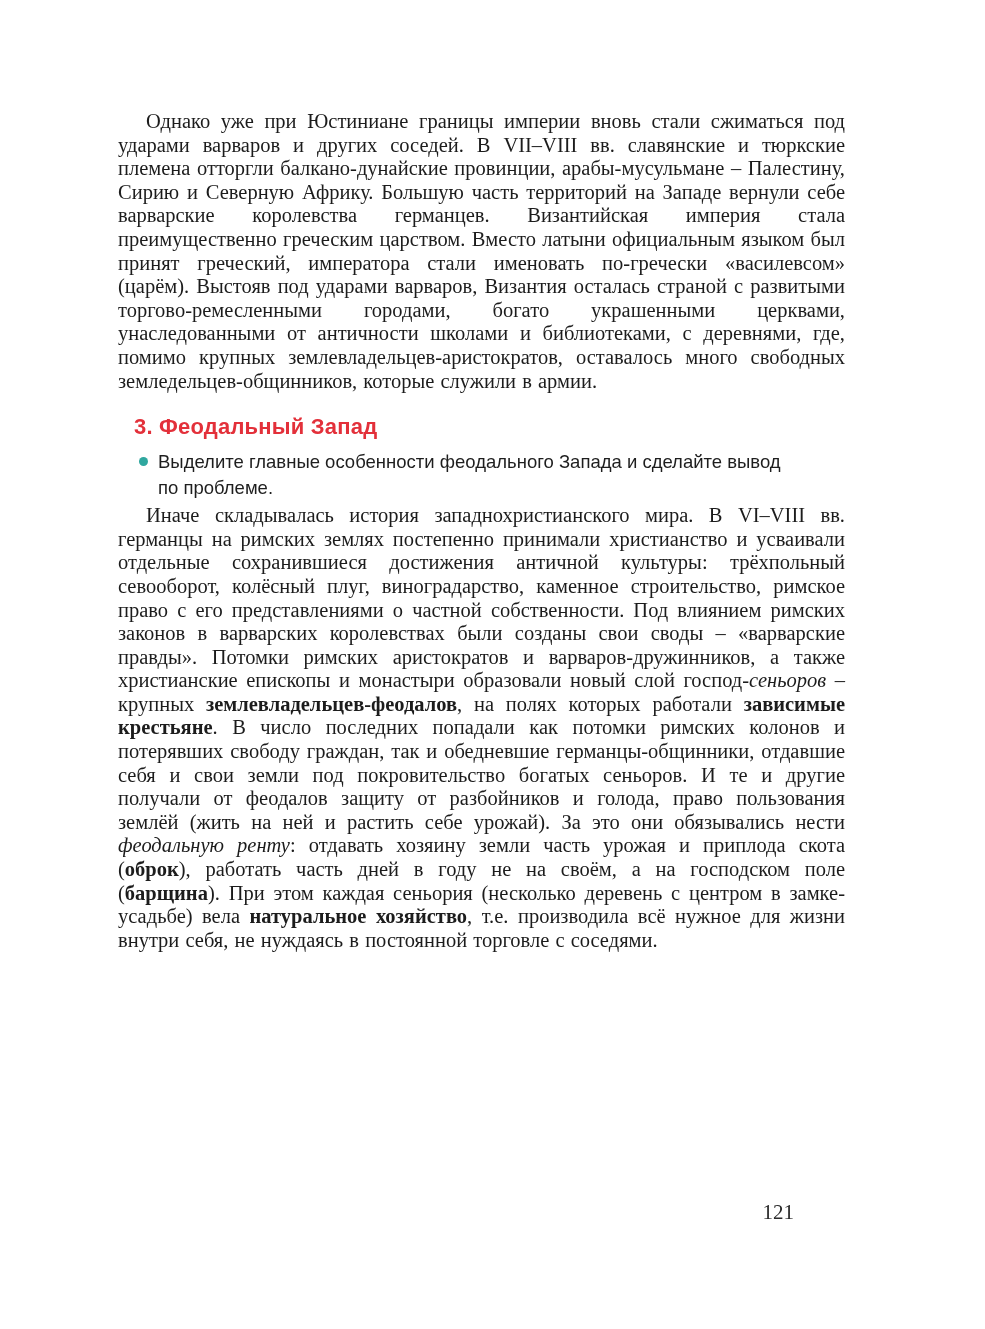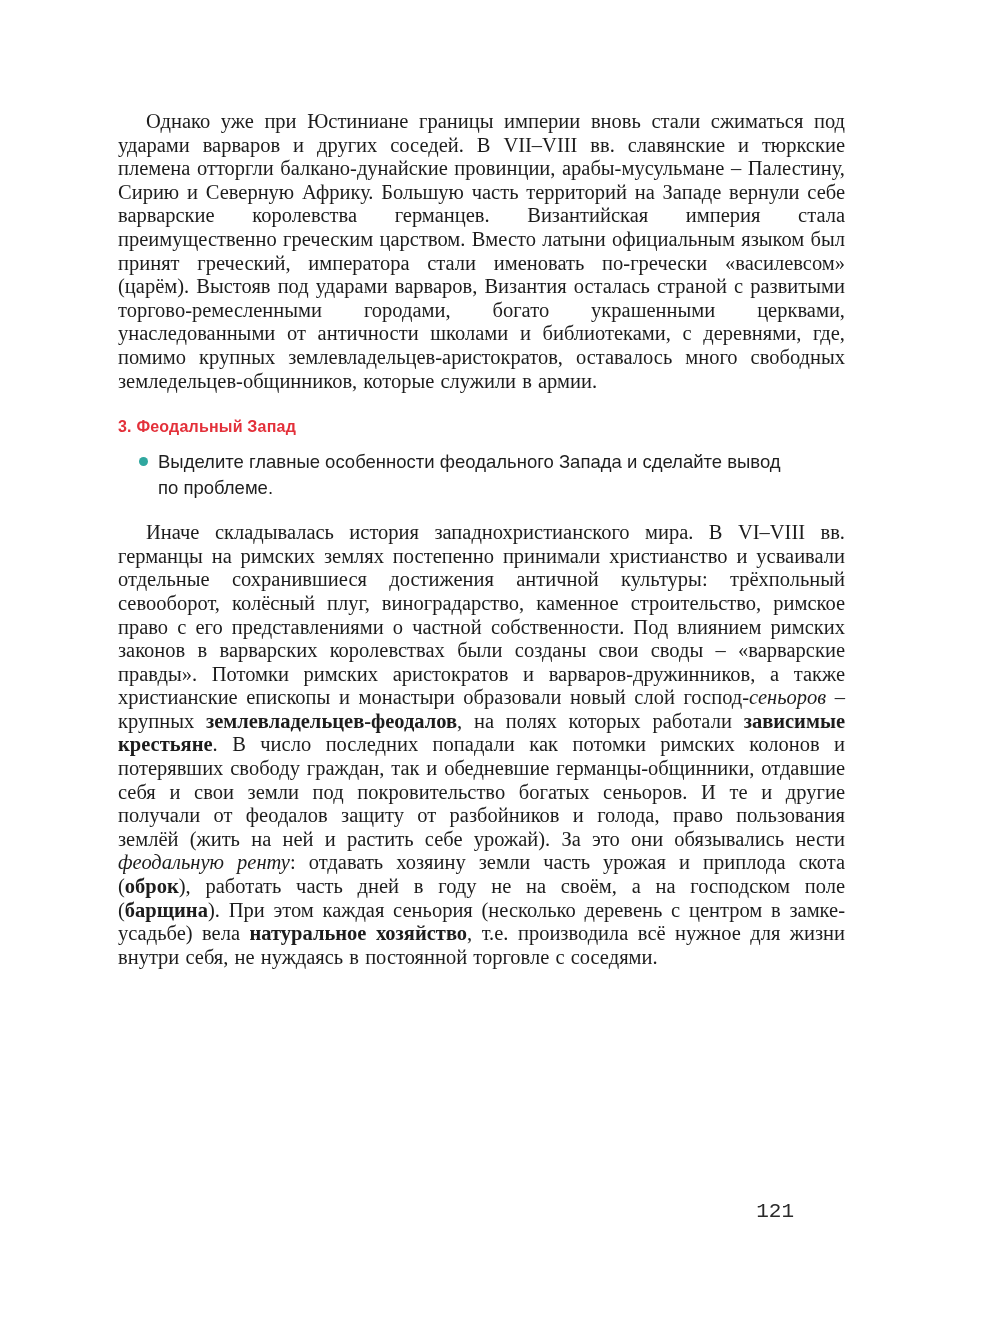--- a/index.html
+++ b/index.html
@@ -27,52 +27,52 @@
     line-height: 23.6px;
     color: #1c1c1c;
     text-align: justify;
     text-indent: 28px;
     word-spacing: 1px;
   }
   .body-para.fill-last {
     text-align-last: justify;
   }
   .section-heading {
-    margin: 21px 0 9px 0;
+    margin: 21px 0 9px 16px;
     font-family: "Liberation Sans", sans-serif;
     font-weight: bold;
-    font-size: 16px;
+    font-size: 22px;
     line-height: 26px;
     letter-spacing: 0.2px;
   }
   .task-row {
     display: flex;
     align-items: flex-start;
     padding-left: 21px;
-    margin: 0 0 20px 0;
+    margin: 0 0 3px 0;
     font-family: "Liberation Sans", sans-serif;
     font-size: 18.5px;
     line-height: 26px;
     color: #1e1e1e;
   }
   .task-bullet {
     flex: 0 0 auto;
     width: 9px;
     height: 9px;
     border-radius: 50%;
     margin: 8px 10px 0 0;
   }
   .task-text {
     max-width: 640px;
   }
   .page-number {
     position: absolute;
     top: 1200px;
     right: 147px;
-    font-family: Liberation Mono, monospace;
+    font-family: Liberation Serif, serif;
     font-size: 21px;
     color: #2a2a2a;
   }
 </style>
 </head>
 <body>
 
 <div class="page">
   <div class="content">
 

